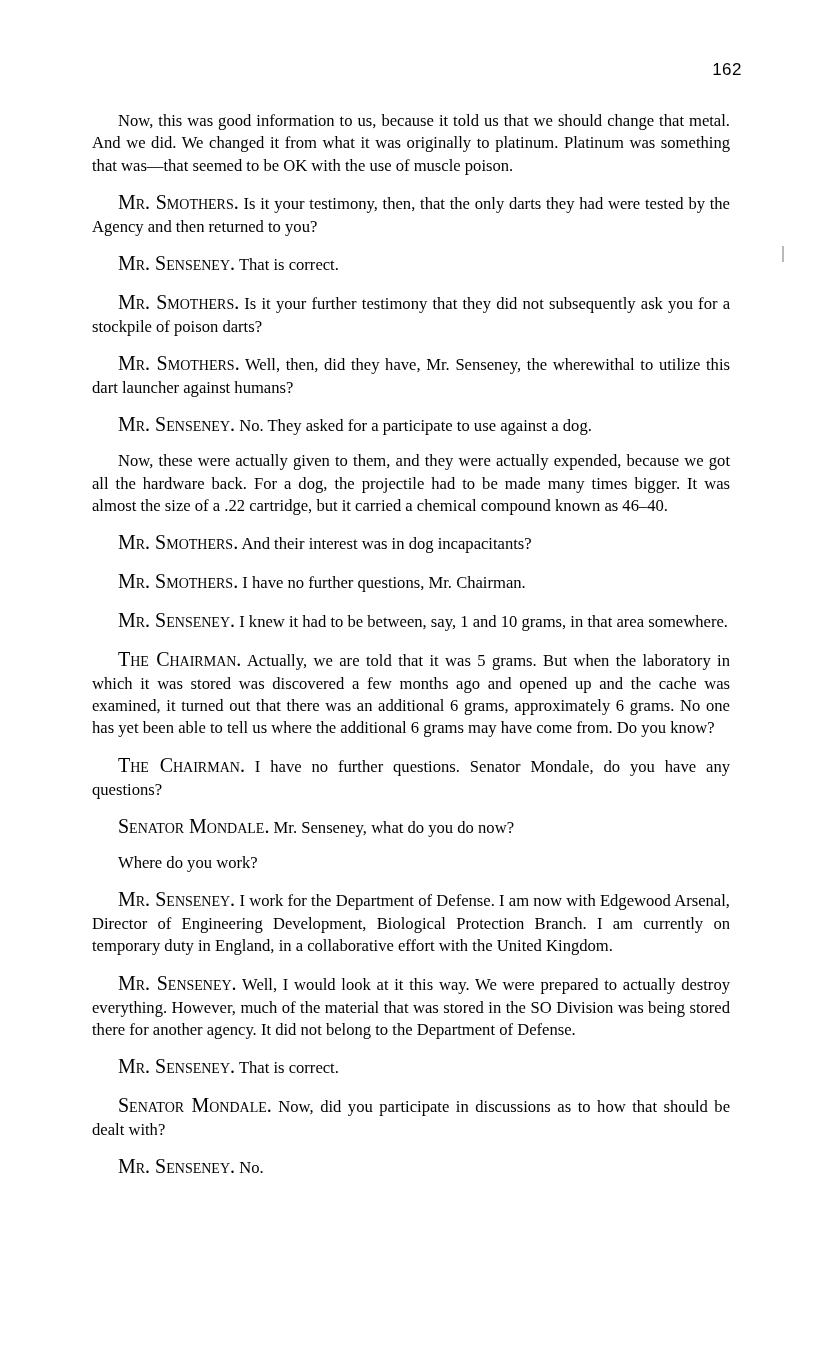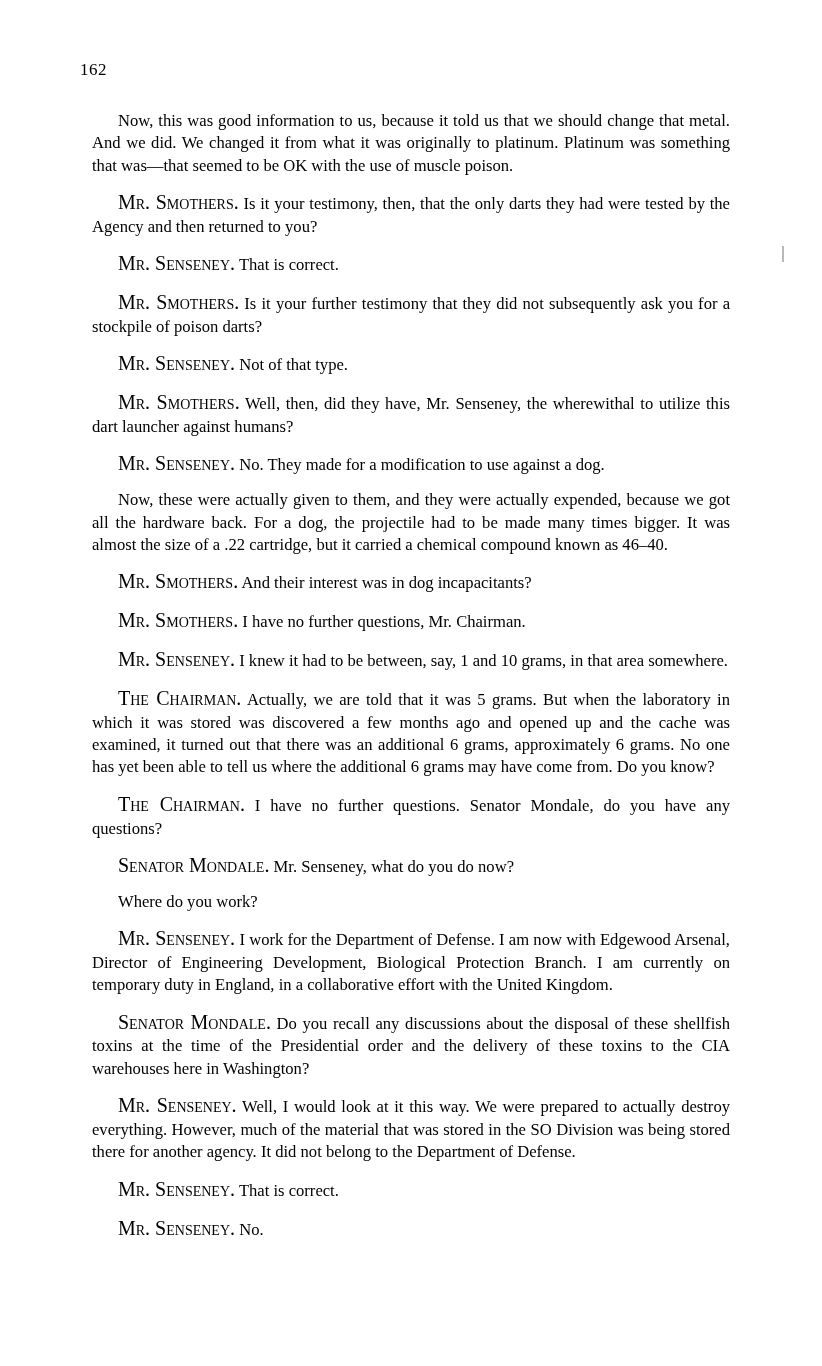--- a/index.html
+++ b/index.html
@@ -15,25 +15,25 @@
     overflow: hidden;
   }
   .page {
     position: relative;
     width: 822px;
     height: 1366px;
     box-sizing: border-box;
     padding: 60px 80px 40px 80px;
   }
   .page-number {
-    text-align: left;
+    text-align: right;
     font-size: 17px;
     letter-spacing: 0.5px;
     margin: 0 0 30px 0;
-    font-family: Liberation Serif, serif;
+    font-family: Liberation Sans, sans-serif;
   }
   .body-text {
     font-size: 16.6px;
     line-height: 1.345;
     text-align: justify;
     text-justify: inter-word;
     hyphens: manual;
   }
   .para {
     margin: 12px;
@@ -61,33 +61,32 @@
 
 <div class="page">
 
   <div class="page-number">162</div>
 
   <div class="body-text" id="body">
       <div class="para"><span>Now, this was good information to us, because it told us that we should change that metal. And we did. We changed it from what it was originally to platinum. Platinum was something that was—that seemed to be OK with the use of muscle poison.</span></div>
       <div class="para"><span class="sc speaker">Mr. Smothers.</span> <span>Is it your testimony, then, that the only darts they had were tested by the Agency and then returned to you?</span></div>
       <div class="para"><span class="sc speaker">Mr. Senseney.</span> <span>That is correct.</span></div>
       <div class="para"><span class="sc speaker">Mr. Smothers.</span> <span>Is it your further testimony that they did not subsequently ask you for a stockpile of poison darts?</span></div>
-      <div class="para"><span class="sc speaker">Mr. Senseney.</span> <span>Not of that type.</span></div>
       <div class="para"><span class="sc speaker">Mr. Smothers.</span> <span>Well, then, did they have, Mr. Senseney, the wherewithal to utilize this dart launcher against humans?</span></div>
-      <div class="para"><span class="sc speaker">Mr. Senseney.</span> <span>No. They made for a modification to use against a dog.</span></div>
+      <div class="para"><span class="sc speaker">Mr. Senseney.</span> <span>No. They asked for a participate to use against a dog.</span></div>
       <div class="para"><span>Now, these were actually given to them, and they were actually expended, because we got all the hardware back. For a dog, the projectile had to be made many times bigger. It was almost the size of a .22 cartridge, but it carried a chemical compound known as 46–40.</span></div>
       <div class="para"><span class="sc speaker">Mr. Smothers.</span> <span>And their interest was in dog incapacitants?</span></div>
       <div class="para"><span class="sc speaker">Mr. Smothers.</span> <span>I have no further questions, Mr. Chairman.</span></div>
       <div class="para"><span class="sc speaker">Mr. Senseney.</span> <span>I knew it had to be between, say, 1 and 10 grams, in that area somewhere.</span></div>
       <div class="para"><span class="sc speaker">The Chairman.</span> <span>Actually, we are told that it was 5 grams. But when the laboratory in which it was stored was discovered a few months ago and opened up and the cache was examined, it turned out that there was an additional 6 grams, approximately 6 grams. No one has yet been able to tell us where the additional 6 grams may have come from. Do you know?</span></div>
       <div class="para"><span class="sc speaker">The Chairman.</span> <span>I have no further questions. Senator Mondale, do you have any questions?</span></div>
       <div class="para"><span class="sc speaker">Senator Mondale.</span> <span>Mr. Senseney, what do you do now?</span></div>
       <div class="para"><span>Where do you work?</span></div>
       <div class="para"><span class="sc speaker">Mr. Senseney.</span> <span>I work for the Department of Defense. I am now with Edgewood Arsenal, Director of Engineering Development, Biological Protection Branch. I am currently on temporary duty in England, in a collaborative effort with the United Kingdom.</span></div>
-      <div class="para"><span class="sc speaker">Senator Mondale.</span> <span>Do you recall any discussions about the disposal of these shellfish toxins at the time of the Presidential order and the delivery of these toxins to the CIA warehouses here in Washington?</span></div>
       <div class="para"><span class="sc speaker">Mr. Senseney.</span> <span>Well, I would look at it this way. We were prepared to actually destroy everything. However, much of the material that was stored in the SO Division was being stored there for another agency. It did not belong to the Department of Defense.</span></div>
       <div class="para"><span class="sc speaker">Mr. Senseney.</span> <span>That is correct.</span></div>
+      <div class="para"><span class="sc speaker">Senator Mondale.</span> <span>Now, did you participate in discussions as to how that should be dealt with?</span></div>
       <div class="para"><span class="sc speaker">Mr. Senseney.</span> <span>No.</span></div>
     </div>
 
   <div class="scan-mark"></div>
 
 </div>
 
 </body></html>

